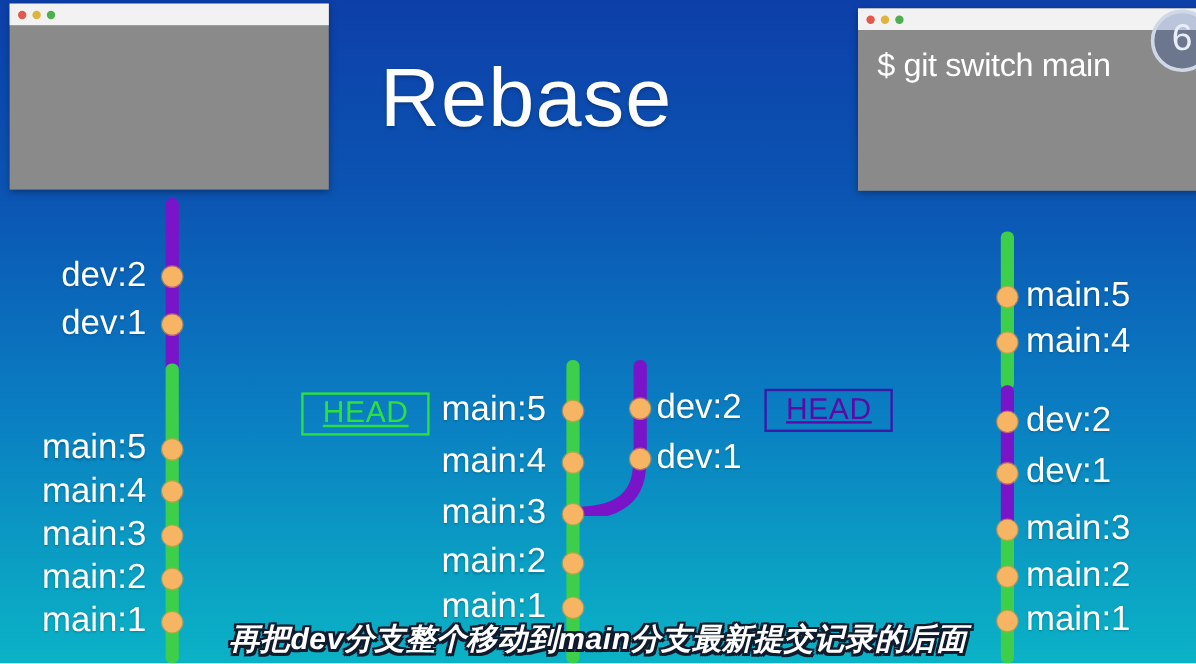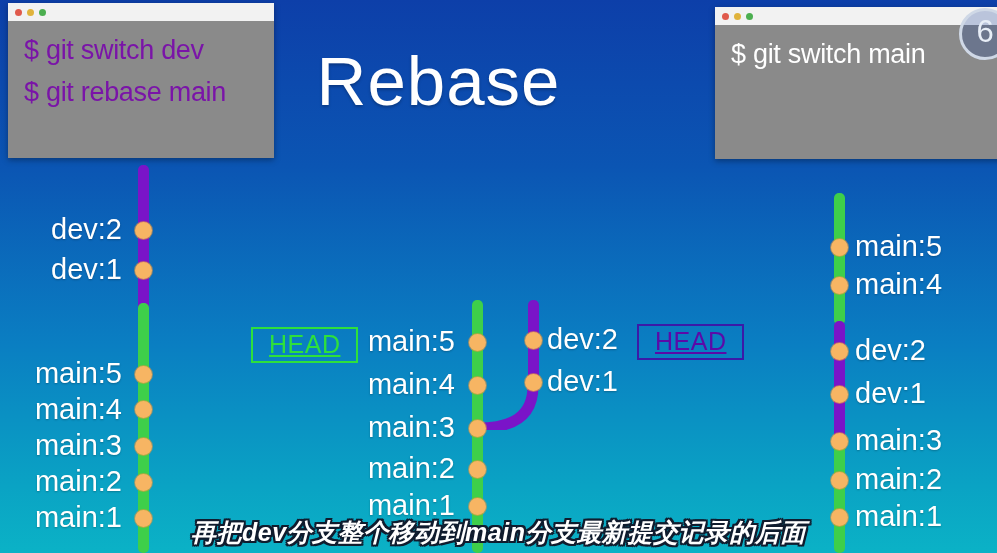--- a/index.html
+++ b/index.html
@@ -139,24 +139,20 @@
 <body>
 
 <div id="stage">
 
   <div class="terminal term-purple" id="terminal-left">
     <div class="titlebar">
       <span class="dot red"></span>
       <span class="dot yellow"></span>
       <span class="dot green"></span>
     </div>
-    <div class="term-body">
-      <div class="term-line">$ git switch dev</div>
-      <div class="term-line">$ git rebase main</div>
-    </div>
   </div>
 
   <div class="terminal term-white" id="terminal-right">
     <div class="titlebar">
       <span class="dot red"></span>
       <span class="dot yellow"></span>
       <span class="dot green"></span>
     </div>
     <div class="term-body">
       <div class="term-line">$ git switch main</div>

